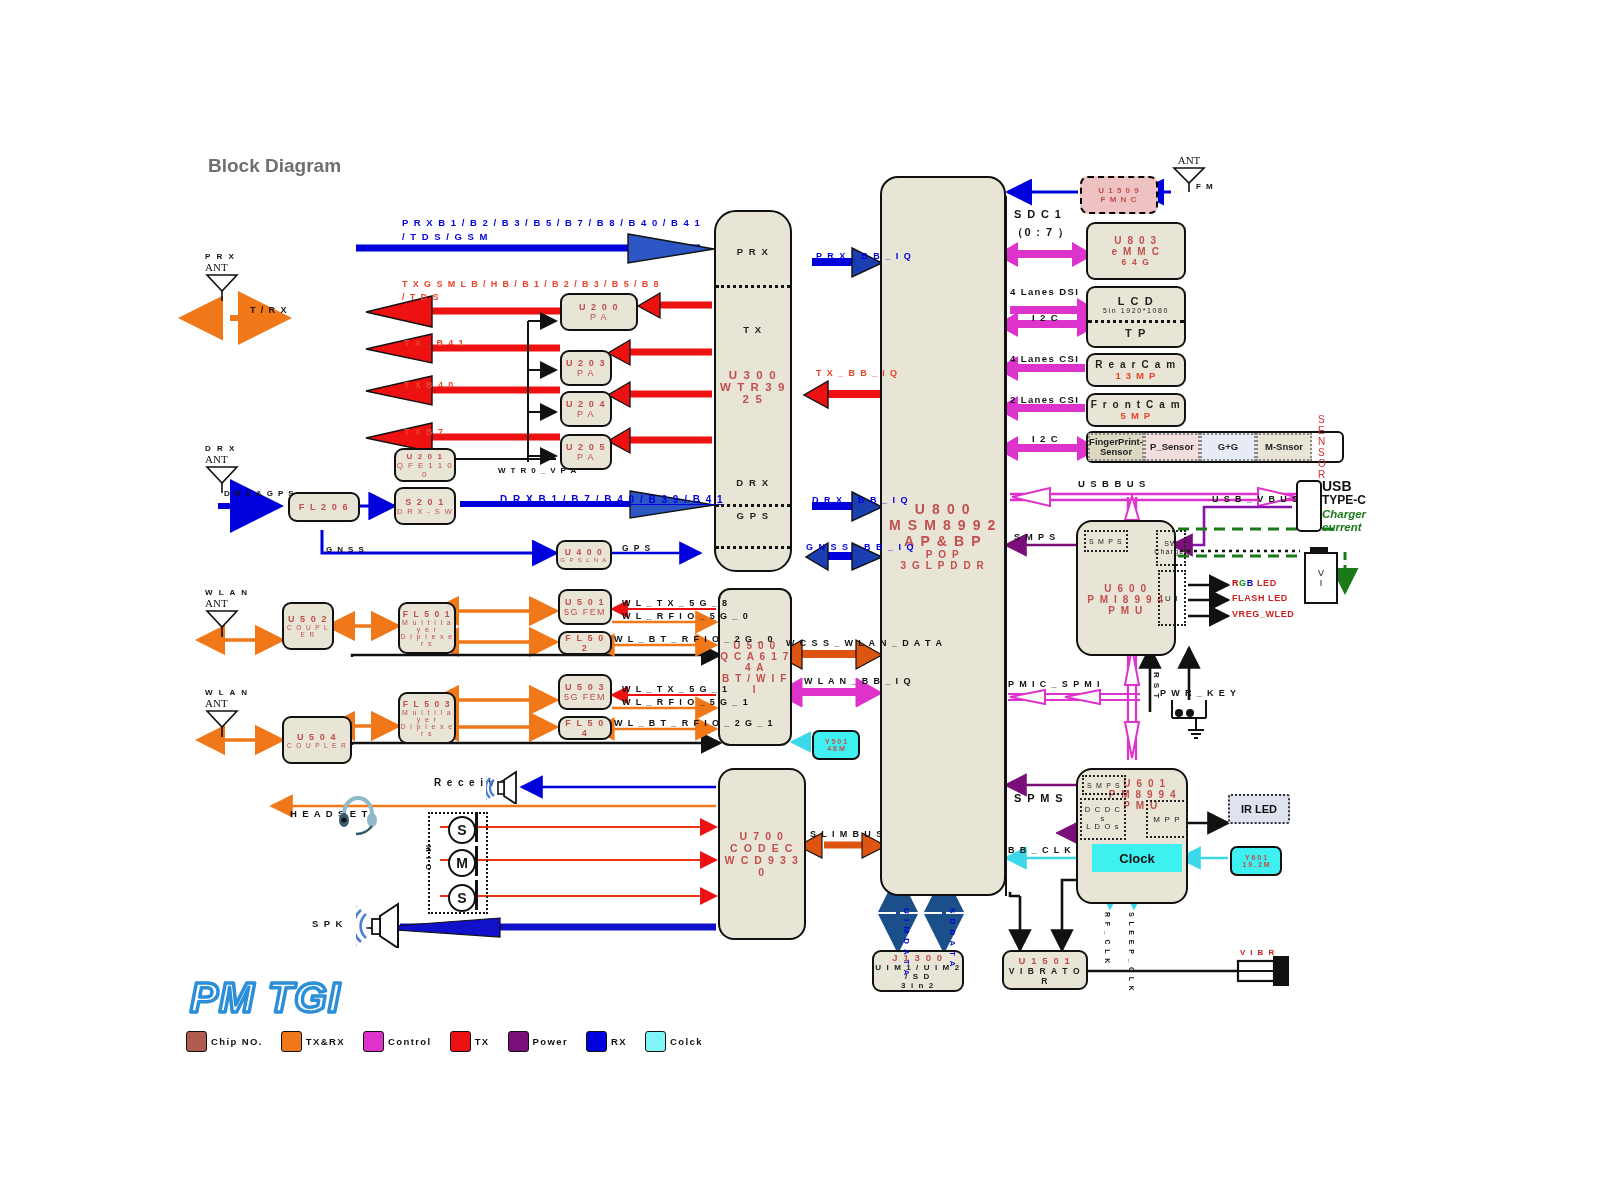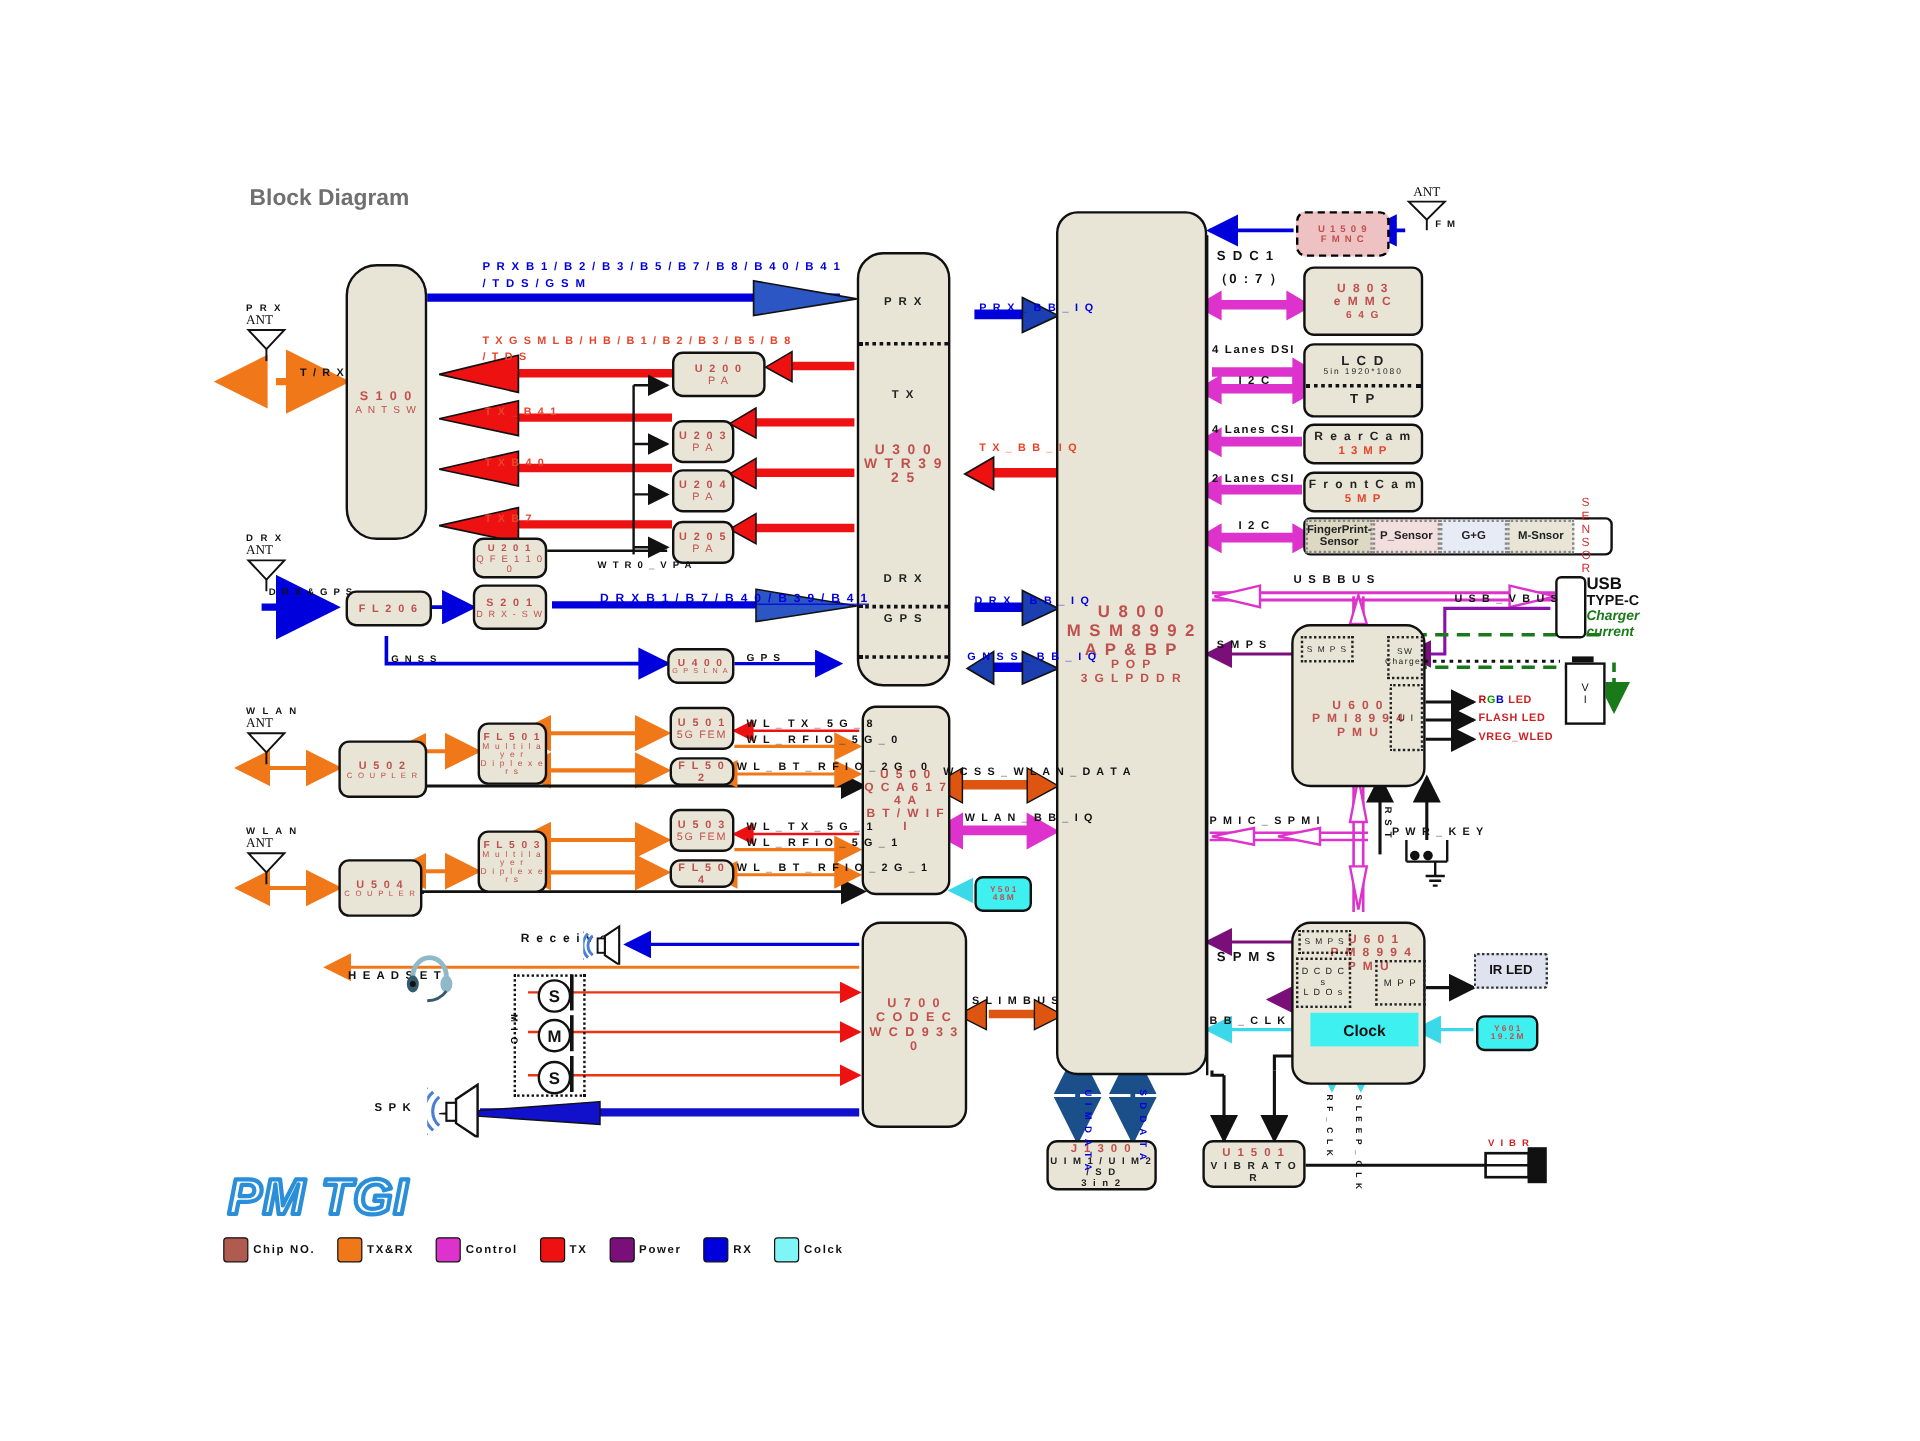--- a/index.html
+++ b/index.html
@@ -340,24 +340,20 @@
 
   <div class="ant" style="left:1172px;top:154px;text-align:center;">
     <div style="font-size:11px;font-family:'Liberation Serif',serif;color:#111;">ANT</div>
     <svg width="34" height="26">
         <polygon points="2,2 32,2 17,17" fill="#fff" stroke="#111" stroke-width="1.6"></polygon>
         <line x1="17" y1="17" x2="17" y2="26" stroke="#111" stroke-width="1.6"></line>
       </svg>
   </div>
   <div class="lbl lblk" style="left:1196px;top:182px;font-size:8px;">F M</div>
 
-  <div class="blk" style="left:288px;top:220px;width:68px;height:230px;border-radius:26px;">
-    <div class="t1" style="font-size:10.5px">S 1 0 0</div>
-    <div class="t2" style="font-size:8.5px">A N T  S W</div>
-  </div>
 
   <div class="blk" style="left:560px;top:293px;width:78px;height:38px;">
     <div class="t1" style="font-size:9px">U 2 0 0</div>
     <div class="t2" style="font-size:9px">P A</div>
   </div>
   <div class="blk" style="left:560px;top:350px;width:52px;height:36px;">
     <div class="t1" style="font-size:9px">U 2 0 3</div>
     <div class="t2" style="font-size:9px">P A</div>
   </div>
   <div class="blk" style="left:560px;top:391px;width:52px;height:36px;">
@@ -378,21 +374,21 @@
   </div>
   <div class="blk" style="left:394px;top:487px;width:62px;height:38px;">
     <div class="t1" style="font-size:9px">S 2 0 1</div>
     <div class="t2" style="font-size:7.5px">D R X - S W</div>
   </div>
   <div class="blk" style="left:556px;top:540px;width:56px;height:30px;">
     <div class="t1" style="font-size:8.5px">U 4 0 0</div>
     <div class="t2" style="font-size:6px">G P S  L N A</div>
   </div>
 
-  <div class="blk" style="left:282px;top:617px;width:74px;height:48px;text-align:center;">
+  <div class="blk" style="left:282px;top:602px;width:52px;height:48px;text-align:center;">
     <div class="t1" style="font-size:9px">U 5 0 2</div>
     <div class="t2" style="font-size:6.5px">C O U P L E R</div>
   </div>
   <div class="blk" style="left:282px;top:716px;width:70px;height:48px;">
     <div class="t1" style="font-size:9px">U 5 0 4</div>
     <div class="t2" style="font-size:6.5px">C O U P L E R</div>
   </div>
   <div class="blk" style="left:398px;top:602px;width:58px;height:52px;">
     <div class="t1" style="font-size:8.5px">F L 5 0 1</div>
     <div class="t2" style="font-size:7px">M u l t i l a y e r</div>
@@ -502,21 +498,21 @@
     <div class="lgrn" style="font-size:11.5px;line-height:1.15;white-space:pre;">Charger
 current</div>
   </div>
 
   <div style="position:absolute;left:1304px;top:552px;width:30px;height:48px;border:2px solid #111;background:#fff;z-index:6;display:flex;flex-direction:column;align-items:center;justify-content:center;">
     <div style="font-size:9px;color:#111;">V</div>
     <div style="font-size:9px;color:#111;">I</div>
   </div>
   <div style="position:absolute;left:1310px;top:547px;width:18px;height:5px;background:#111;z-index:7;"></div>
 
-  <div class="blk" style="left:1076px;top:520px;width:112px;height:136px;border-radius:16px;justify-content:center;">
+  <div class="blk" style="left:1076px;top:520px;width:100px;height:136px;border-radius:16px;justify-content:center;">
     <div class="t1" style="font-size:10px;margin-top:22px;">U 6 0 0</div>
     <div class="t1" style="font-size:10px">P M I 8 9 9 4</div>
     <div class="t1" style="font-size:10px">P M U</div>
   </div>
   <div class="inner" style="left:1084px;top:530px;width:44px;height:22px;font-size:7px;">S M P S</div>
   <div class="inner" style="left:1156px;top:530px;width:30px;height:36px;font-size:7px;flex-direction:column;white-space:pre-line;line-height:1.1;">SW
 Charger</div>
   <div class="inner" style="left:1158px;top:570px;width:28px;height:56px;font-size:8px;">U I</div>
 
   <div class="lbl" style="left:1232px;top:578px;font-size:9px;font-weight:bold;letter-spacing:0.6px;"><span style="color:#cc0000">R</span><span style="color:#009900">G</span><span style="color:#0000cc">B</span><span style="color:#cc2222"> LED</span></div>

